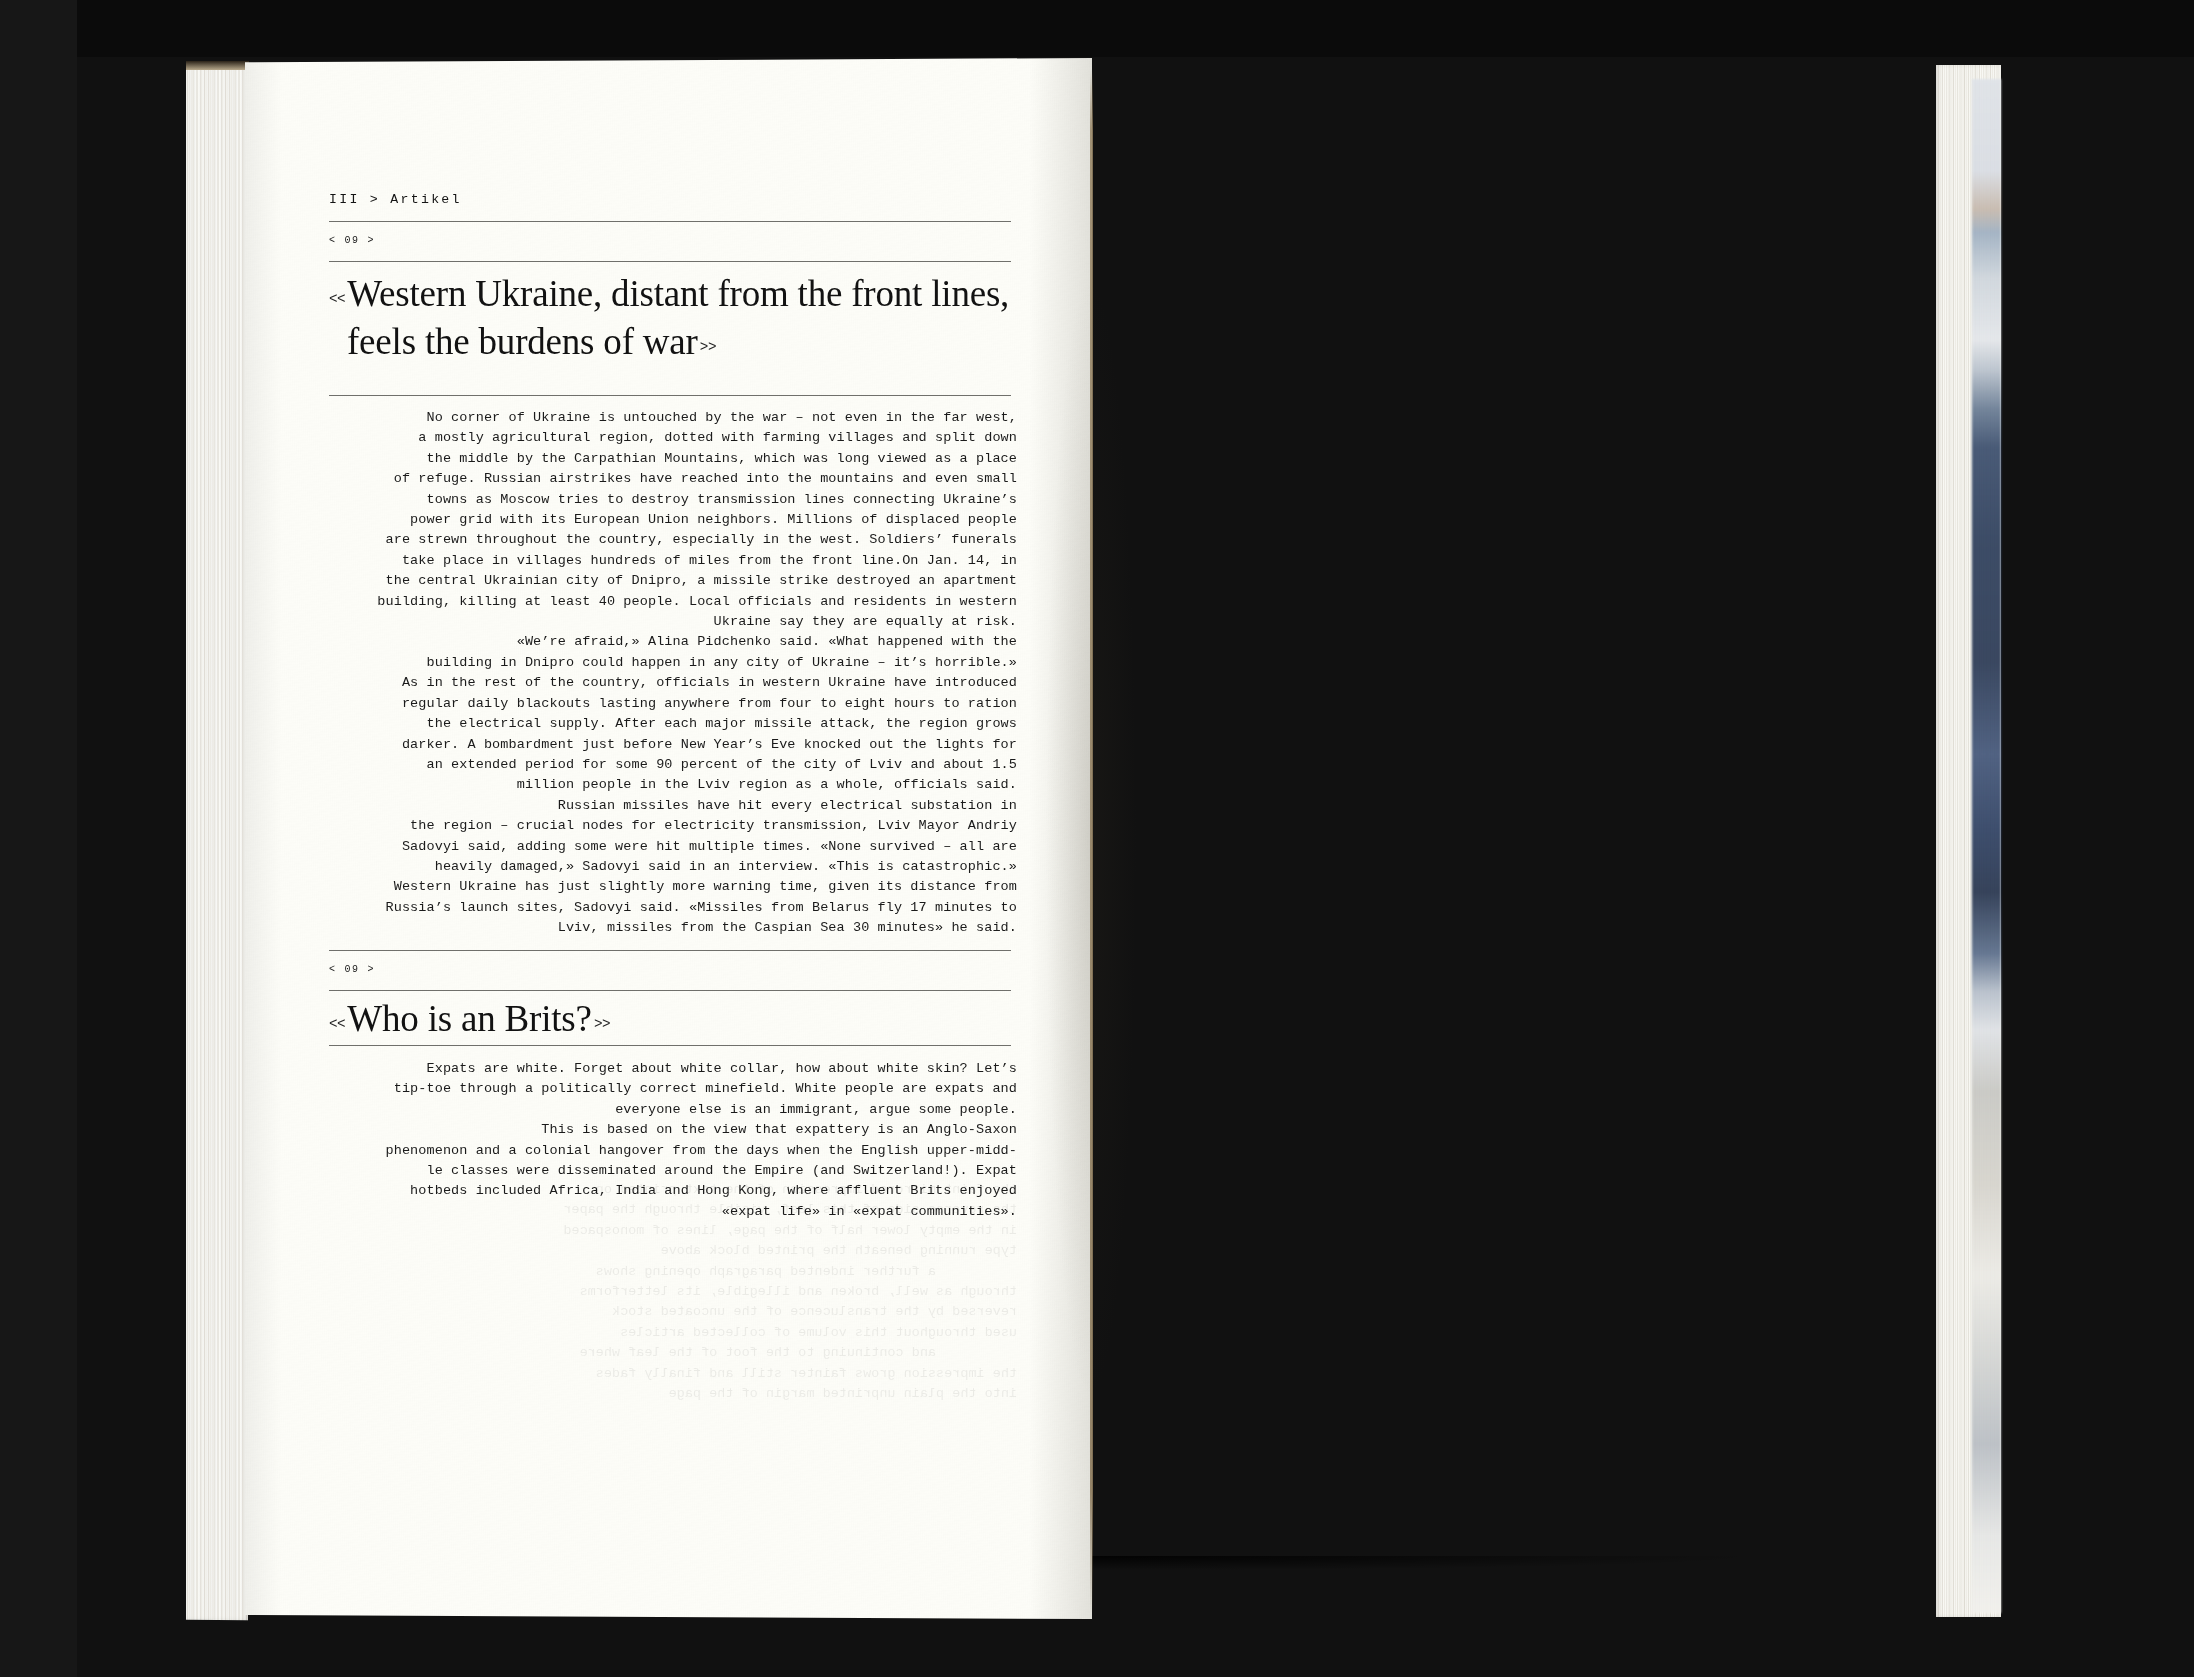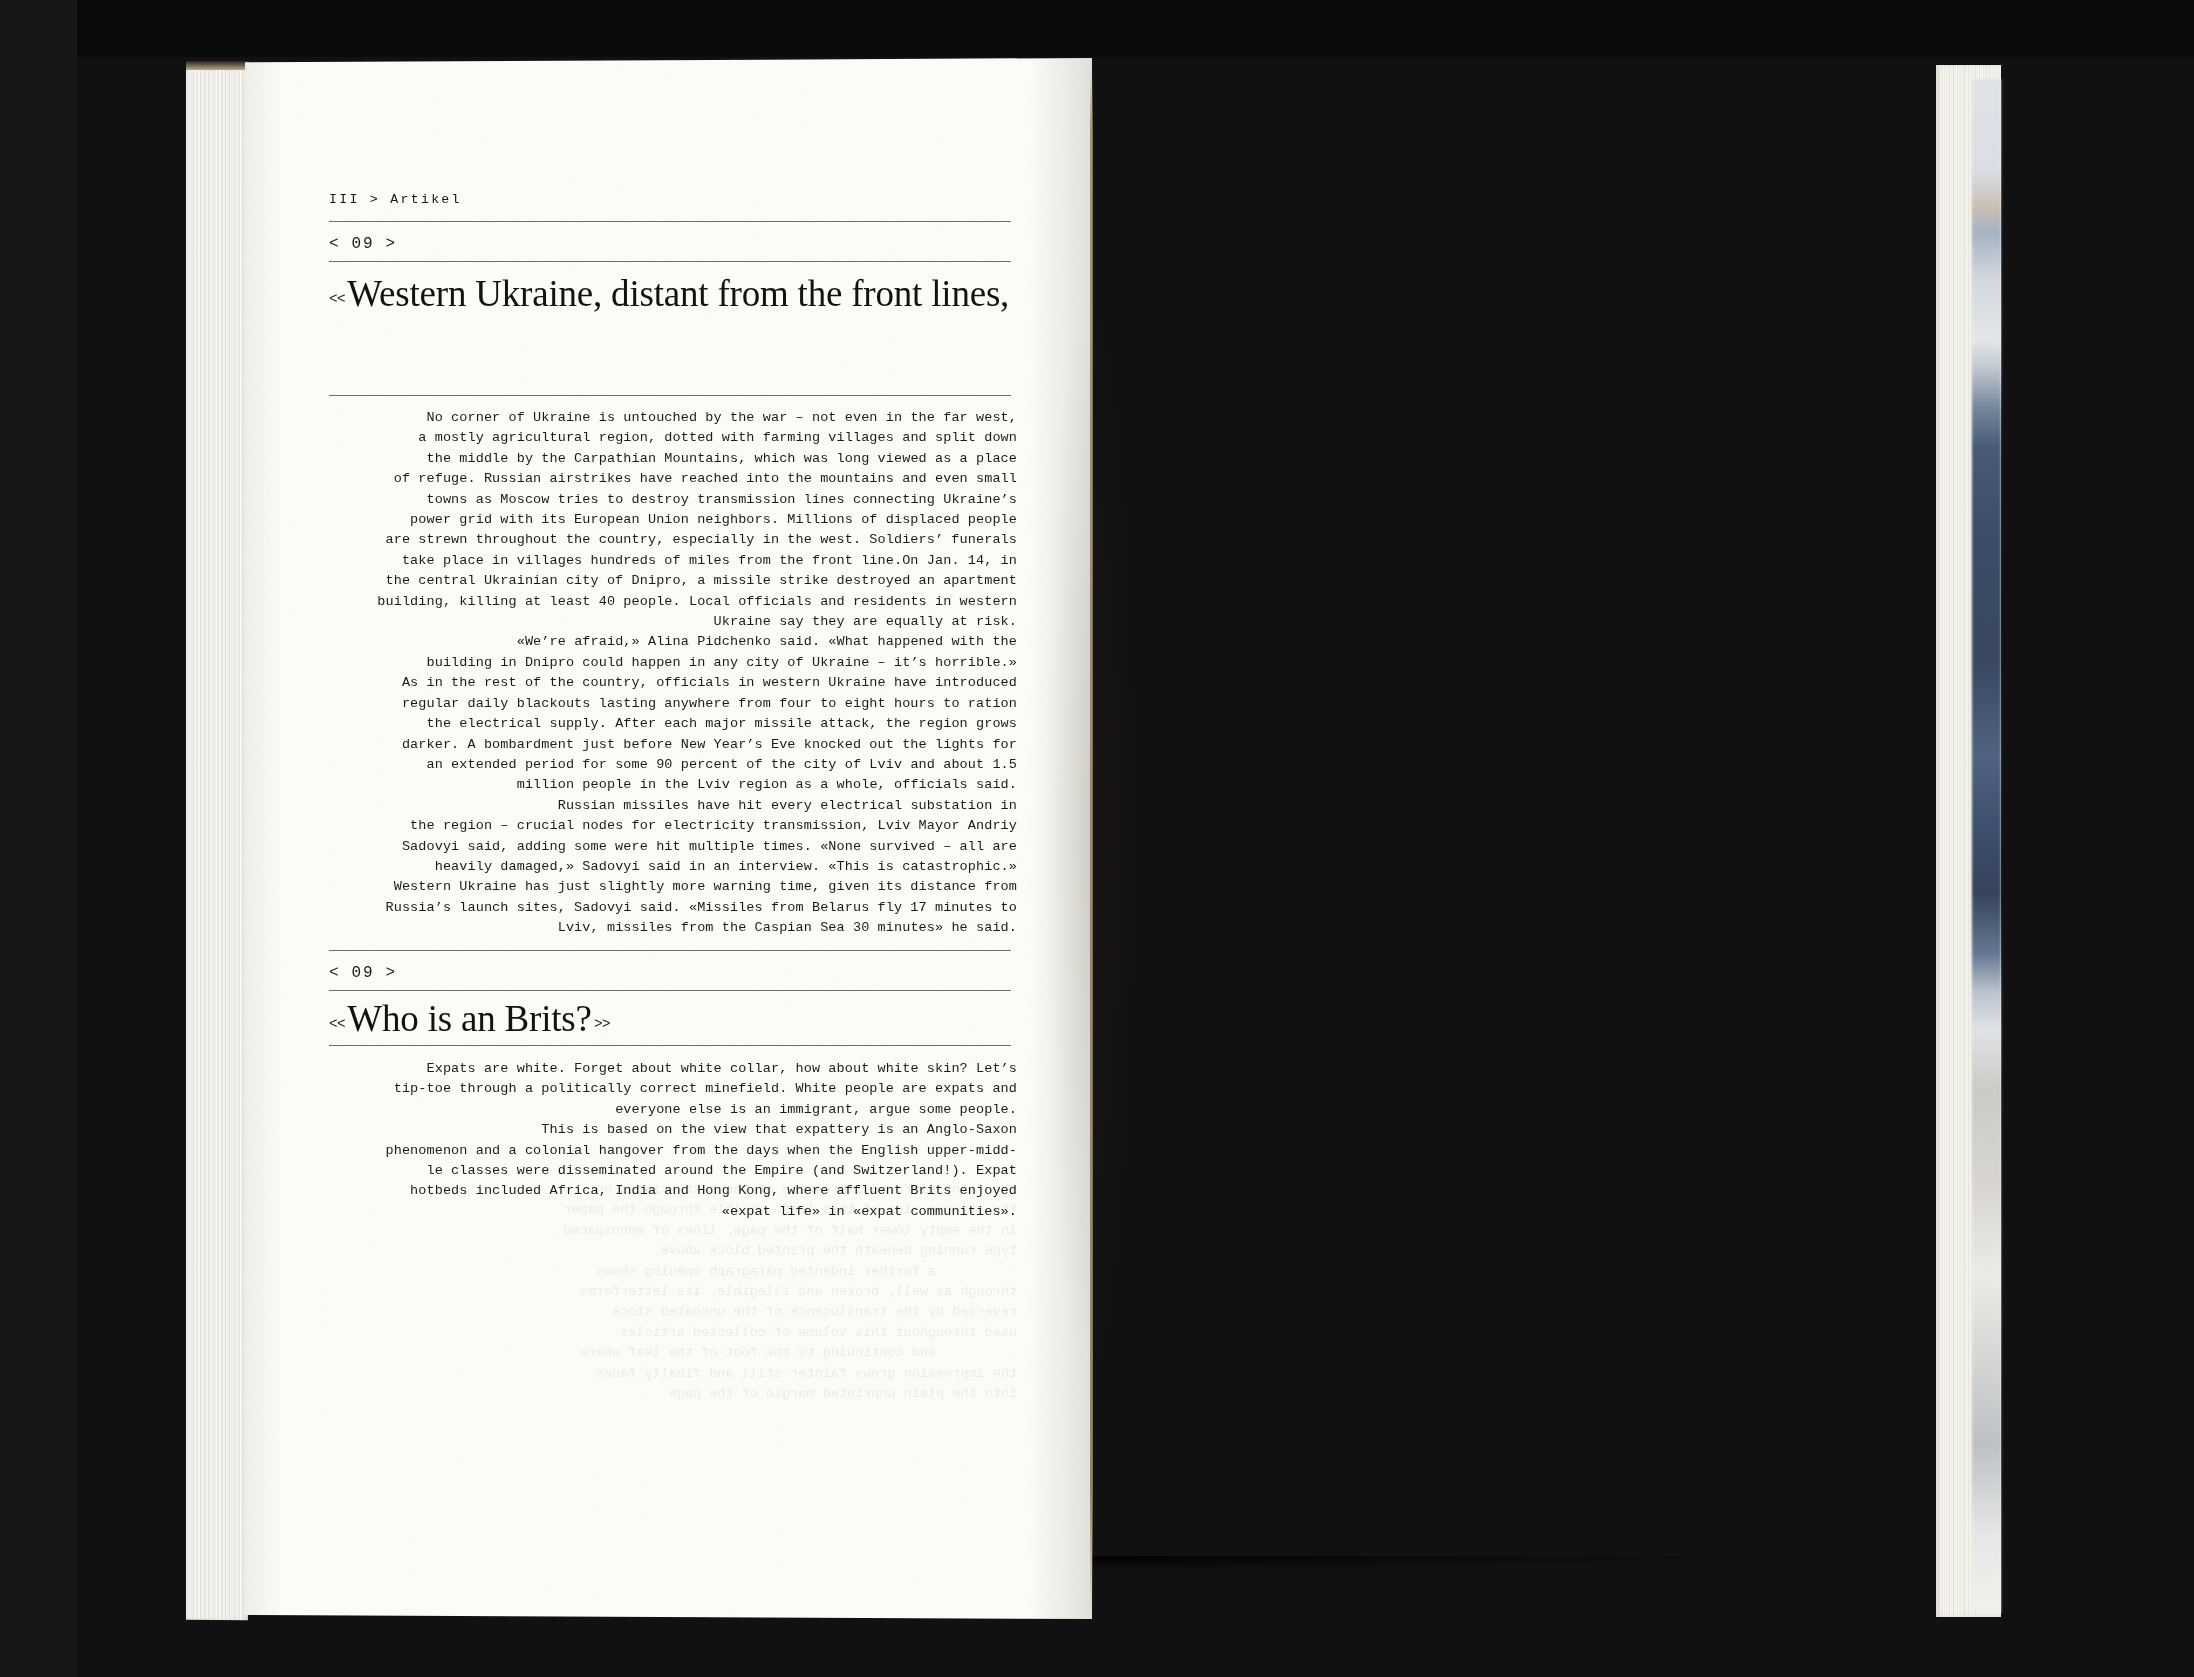--- a/index.html
+++ b/index.html
@@ -201,21 +201,21 @@
     left: 0;
     width: 682px;
     height: 1.1px;
     background: linear-gradient(to bottom, #8f8f8a, #50504c);
   }
 
   .article-num {
     position: absolute;
     left: 0;
     font-family: "Liberation Mono", "DejaVu Sans Mono", monospace;
-    font-size: 16px;
+    font-size: 10px;
     letter-spacing: 1.7px;
     color: #1a1a1a;
   }
 
   .headline {
     position: absolute;
     left: 0;
     width: 688px;
     font-family: "Liberation Serif", "DejaVu Serif", serif;
     color: #121212;
@@ -347,20 +347,24 @@
 
         <div class="rule" style="top:163px"></div>
 
         <div class="article-num" style="top:177px">&lt; 09 &gt;</div>
 
         <div class="rule" style="top:203px"></div>
 
         <div class="headline" style="top:212px">
           <span class="guill">&lt;&lt;</span>
           <span class="big">Western Ukraine, distant from the front lines,</span>
+          <span class="line2">
+            <span class="big">feels the burdens of war</span>
+            <span class="guill">&gt;&gt;</span>
+          </span>
         </div>
 
         <div class="rule" style="top:337px"></div>
 
         <div class="body-text" style="top:350px">No corner of Ukraine is untouched by the war – not even in the far west,
 a mostly agricultural region, dotted with farming villages and split down
 the middle by the Carpathian Mountains, which was long viewed as a place
 of refuge. Russian airstrikes have reached into the mountains and even small
 towns as Moscow tries to destroy transmission lines connecting Ukraine’s
 power grid with its European Union neighbors. Millions of displaced people

